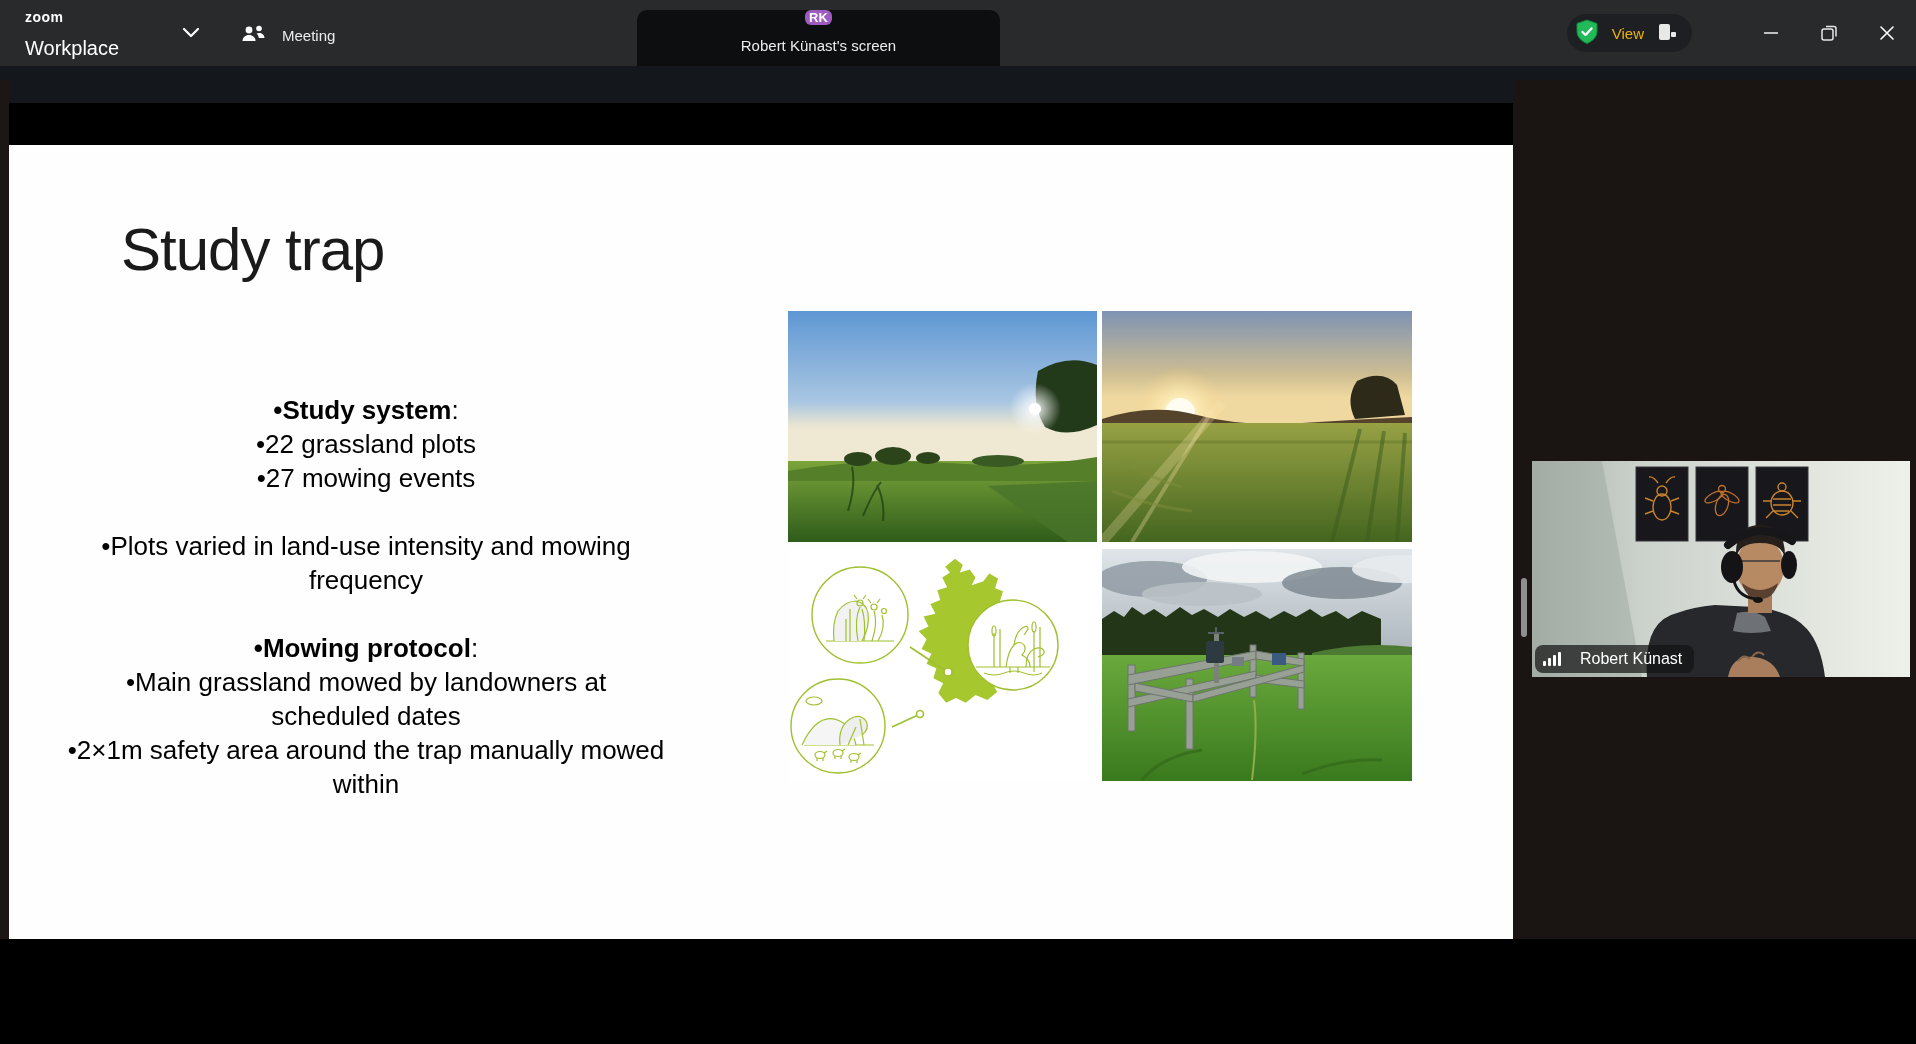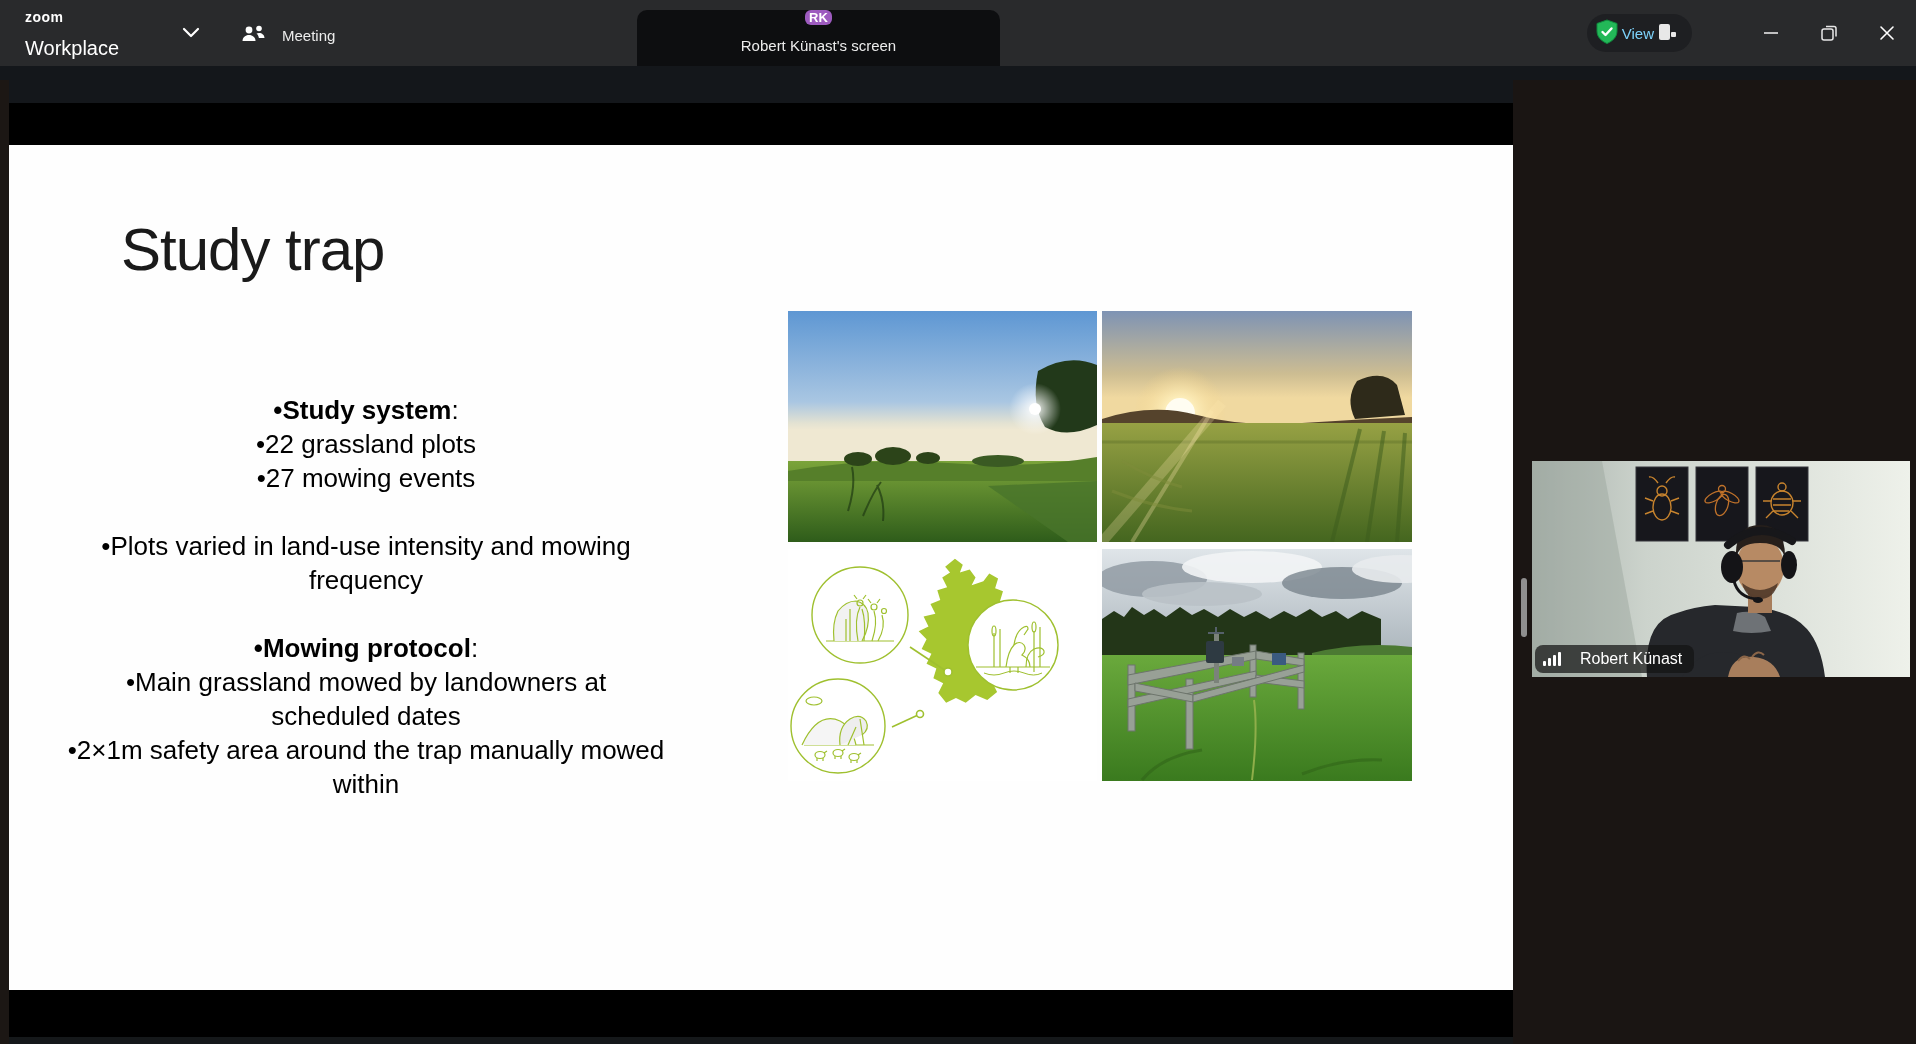--- a/index.html
+++ b/index.html
@@ -1,32 +1,32 @@
 <!DOCTYPE html>
 <html style="--titlebar: #292a2c; --tab_active: #0d0e10; --accent_purple: #9d5bbf; --shield_green: #23b858; --panel_bg: #1a1513; --map_green: #a7c72f; --slide_bg: #fefefe;"><head>
 <meta charset="utf-8">
 <style>
   html,body{margin:0;padding:0;background:#000;}
   *{box-sizing:border-box;}
   body{font-family:"Liberation Sans", sans-serif;}
-  #app{position:relative;width:1916px;height:1044px;overflow:hidden;background:#000;padding-left:40px;}
+  #app{position:relative;width:1916px;height:939px;overflow:hidden;background:#000;padding-left:40px;}
 
   
   .titlebar{position:absolute;left:0;top:0;width:1916px;height:66px;background:var(--titlebar);color:#fff;}
   .logo{position:absolute;left:25px;top:10px;line-height:1;cursor:default;}
   .logo .zoom-word{font-size:14px;font-weight:700;letter-spacing:.5px;display:block;}
   .logo .workplace-word{font-size:20px;font-weight:400;display:block;margin-top:14px;}
   .chevron{position:absolute;left:180px;top:24px;width:22px;height:18px;}
   .tab{position:absolute;top:0;height:66px;display:flex;align-items:center;color:#ececec;font-size:15px;}
   .tab.meeting{left:240px;gap:14px;padding-top:4px;}
   .tab.active{left:637px;width:363px;top:10px;height:56px;background:var(--tab_active);border-radius:10px 10px 0 0;padding:0 16px;gap:12px;flex-direction:column;}
   .rk-badge{width:27px;height:27px;border-radius:6px;background:var(--accent_purple);color:#fff;font-size:13px;font-weight:700;display:flex;align-items:center;justify-content:center;}
   .tab-more{margin-left:auto;width:28px;height:28px;display:flex;align-items:center;justify-content:center;}
   .right-cluster{position:absolute;right:0;top:0;height:66px;display:flex;align-items:center;}
-  .view-pill{display:flex;align-items:center;background:#1e1f22;border-radius:20px;height:38px;padding:0 14px 0 5px;margin-right:50px;color:#7dd3fc;font-size:15px;}
+  .view-pill{display:flex;align-items:center;gap:10px;background:#1e1f22;border-radius:20px;height:38px;padding:0 14px 0 5px;margin-right:50px;color:#eab308;font-size:15px;}
   .win-btn{width:46px;height:46px;display:flex;align-items:center;justify-content:center;margin:0 6px;}
 
   
   .main{position:absolute;left:0;top:66px;width:1916px;height:978px;}
   .main-topband{position:absolute;left:0;top:0;width:1916px;height:14px;background:#14171b;z-index:3;}
   .left-strip{position:absolute;left:0;top:0;width:9px;height:978px;background:#1c1714;}
   .share-col{position:absolute;left:9px;top:0;width:1504px;height:978px;background:#000;}
   .share-subband{position:absolute;left:0;top:0;width:100%;height:37px;background:#14171b;}
   .share-bottomband{position:absolute;left:0;bottom:0;width:100%;height:7px;background:#15181a;}
   .right-panel{position:absolute;left:1513px;top:0;width:403px;height:978px;background:var(--panel_bg);}

